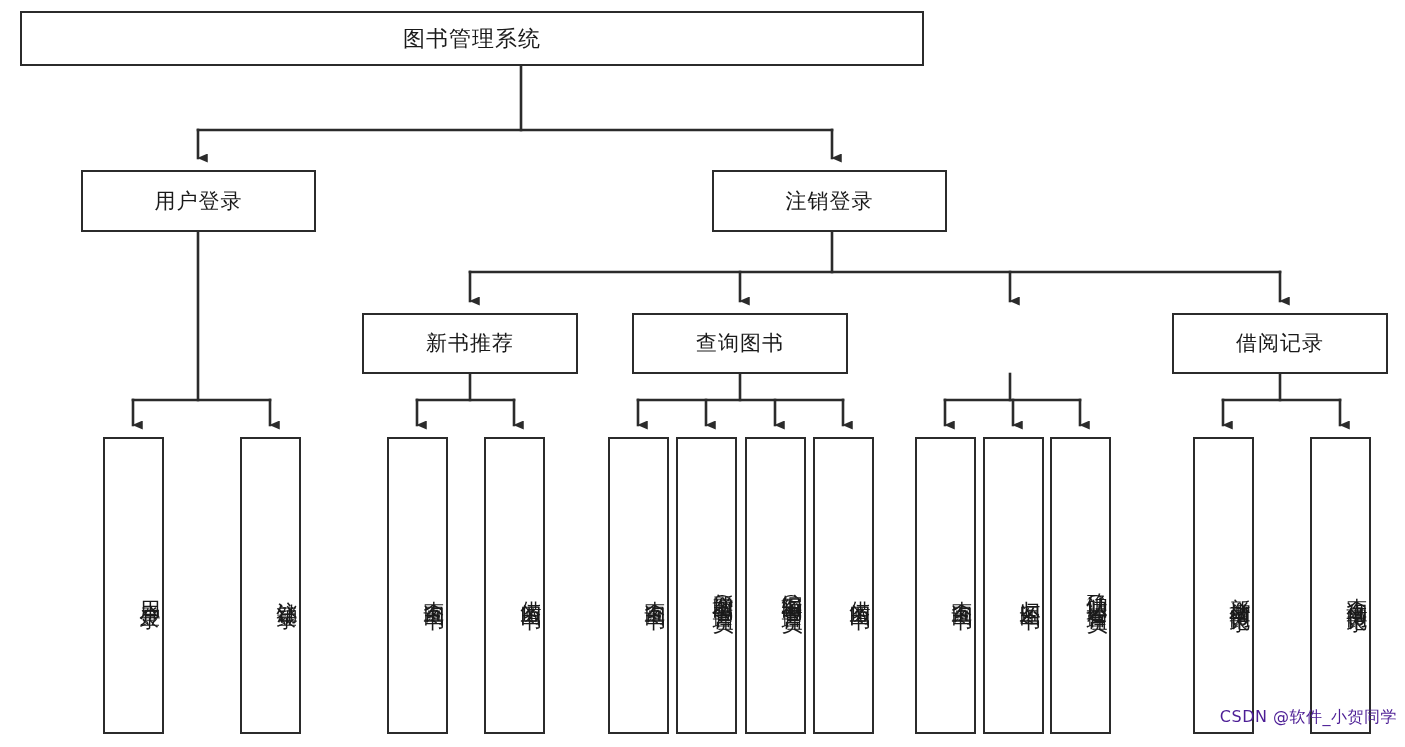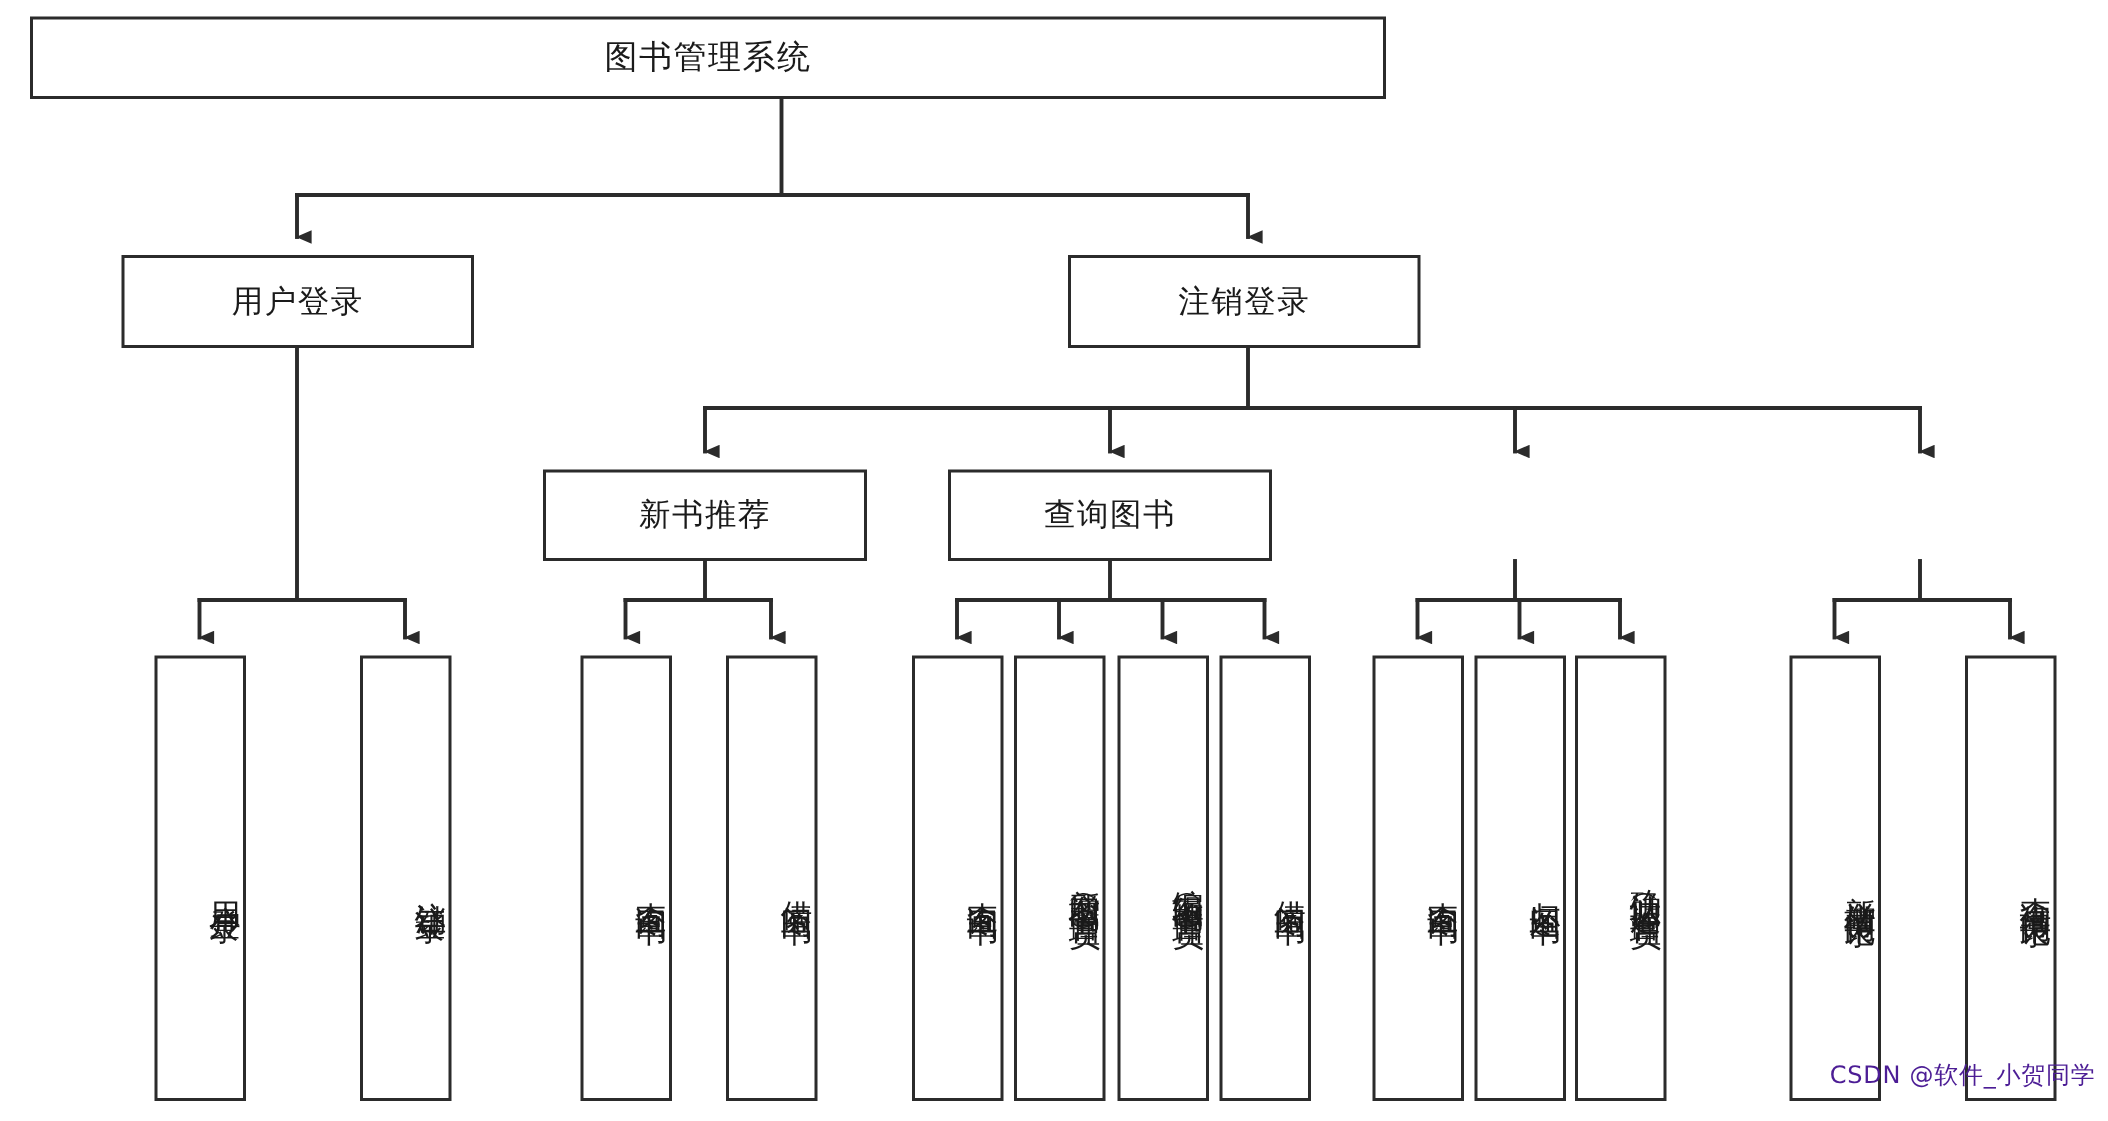--- a/index.html
+++ b/index.html
@@ -113,20 +113,23 @@
   <div class="node horiz" style="left:712px;top:170px;width:235px;height:62px;">
     <span>注销登录</span>
   </div>
 
   <div class="node horiz" style="left:362px;top:313px;width:216px;height:61px;">
     <span>新书推荐</span>
   </div>
   <div class="node horiz" style="left:632px;top:313px;width:216px;height:61px;">
     <span>查询图书</span>
   </div>
+  <div class="node horiz" style="left:1172px;top:313px;width:216px;height:61px;">
+    <span>借阅记录</span>
+  </div>
 
   <div class="node vert" style="left:103px;top:437px;width:61px;height:297px;">
     <span>用户登录</span>
   </div>
   <div class="node vert" style="left:240px;top:437px;width:61px;height:297px;">
     <span>注销登录</span>
   </div>
 
   <div class="node vert" style="left:387px;top:437px;width:61px;height:297px;">
     <span>查询图书</span>

